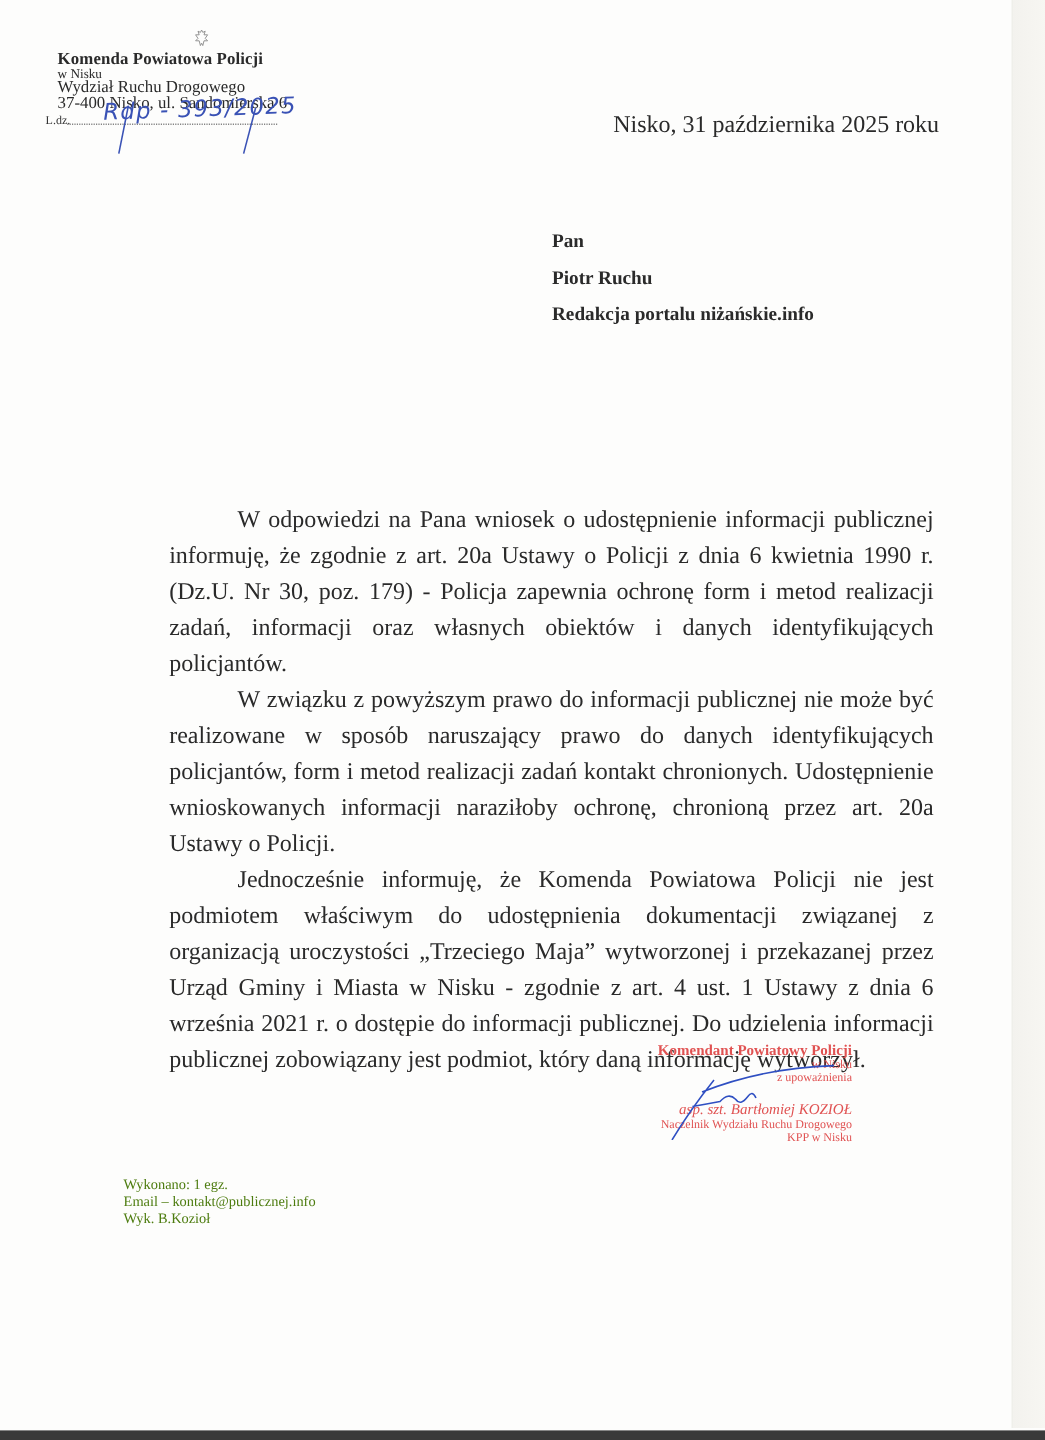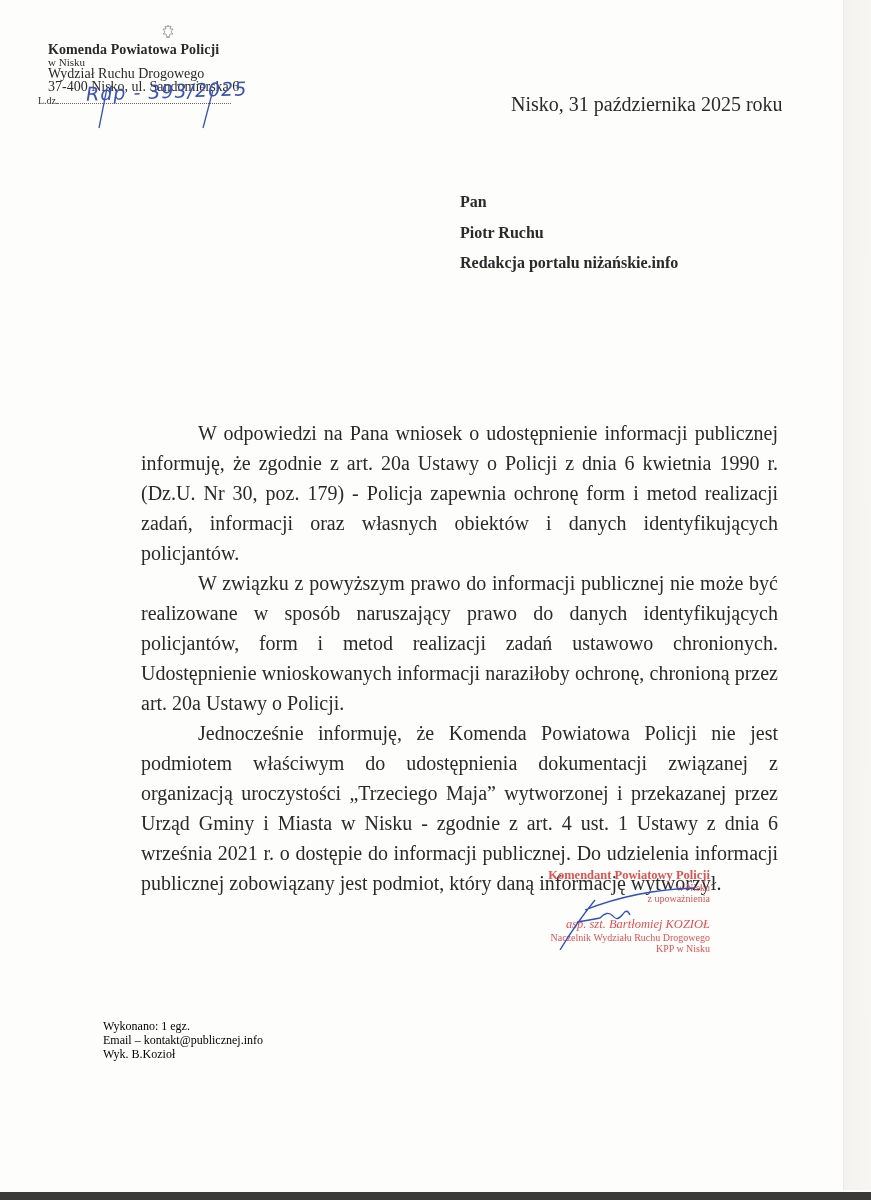--- a/index.html
+++ b/index.html
@@ -59,21 +59,21 @@
   .body-text p { margin: 0; text-indent: 57px; }
   .stamp {
     position: absolute; left: 480px; top: 868px; width: 230px; text-align: right;
     color: #e05252; font-size: 11px; line-height: 12px;
   }
   .stamp .st-title { font-weight: bold; font-size: 12.5px; line-height: 14px; }
   .stamp .st-small { font-size: 10px; line-height: 11px; }
   .stamp .st-name { font-weight: normal; font-style: italic; font-size: 12.5px; line-height: 15px; margin-top: 13px; }
   .signature { position: absolute; left: 555px; top: 870px; width: 150px; height: 80px; }
   .footer {
-    position: absolute; left: 103px; top: 980px; font-size: 12px; line-height: 14px; color: #000000; margin-top: 39px;
+    position: absolute; left: 103px; top: 980px; font-size: 12px; line-height: 14px; color: #4d7c0f;
   }
 </style>
 </head>
 <body>
 
 <div class="fold"></div>
 <div class="bottom-edge"></div>
 
 <div class="letterhead">
   <span class="emblem">
@@ -98,21 +98,21 @@
 <div class="date">Nisko, 31 października 2025 roku</div>
 
 <div class="recipient">
   <div>Pan</div>
   <div>Piotr Ruchu</div>
   <div>Redakcja portalu niżańskie.info</div>
 </div>
 
 <div class="body-text">
   <p>W odpowiedzi na Pana wniosek o udostępnienie informacji publicznej informuję, że zgodnie z art. 20a Ustawy o Policji z dnia 6 kwietnia 1990 r. (Dz.U. Nr 30, poz. 179) - Policja zapewnia ochronę form i metod realizacji zadań, informacji oraz własnych obiektów i danych identyfikujących policjantów.</p>
-  <p>W związku z powyższym prawo do informacji publicznej nie może być realizowane w sposób naruszający prawo do danych identyfikujących policjantów, form i metod realizacji zadań ustawowo chronionych. Udostępnienie wnioskowanych informacji naraziłoby ochronę, chronioną przez art. 20a Ustawy o Policji.</p>
+  <p>W związku z powyższym prawo do informacji publicznej nie może być realizowane w sposób naruszający prawo do danych identyfikujących policjantów, form i metod realizacji zadań kontakt chronionych. Udostępnienie wnioskowanych informacji naraziłoby ochronę, chronioną przez art. 20a Ustawy o Policji.</p>
   <p>Jednocześnie informuję, że Komenda Powiatowa Policji nie jest podmiotem właściwym do udostępnienia dokumentacji związanej z organizacją uroczystości „Trzeciego Maja” wytworzonej i przekazanej przez Urząd Gminy i Miasta w Nisku - zgodnie z art. 4 ust. 1 Ustawy z dnia 6 września 2021 r. o dostępie do informacji publicznej. Do udzielenia informacji publicznej zobowiązany jest podmiot, który daną informację wytworzył.</p>
 </div>
 
 <div class="stamp">
   <div class="st-title">Komendant Powiatowy Policji</div>
   <div class="st-small">w Nisku</div>
   <div class="st-small">z upoważnienia</div>
   <div class="st-name">asp. szt. Bartłomiej KOZIOŁ</div>
   <div class="st-small">Naczelnik Wydziału Ruchu Drogowego</div>
   <div class="st-small">KPP w Nisku</div>

